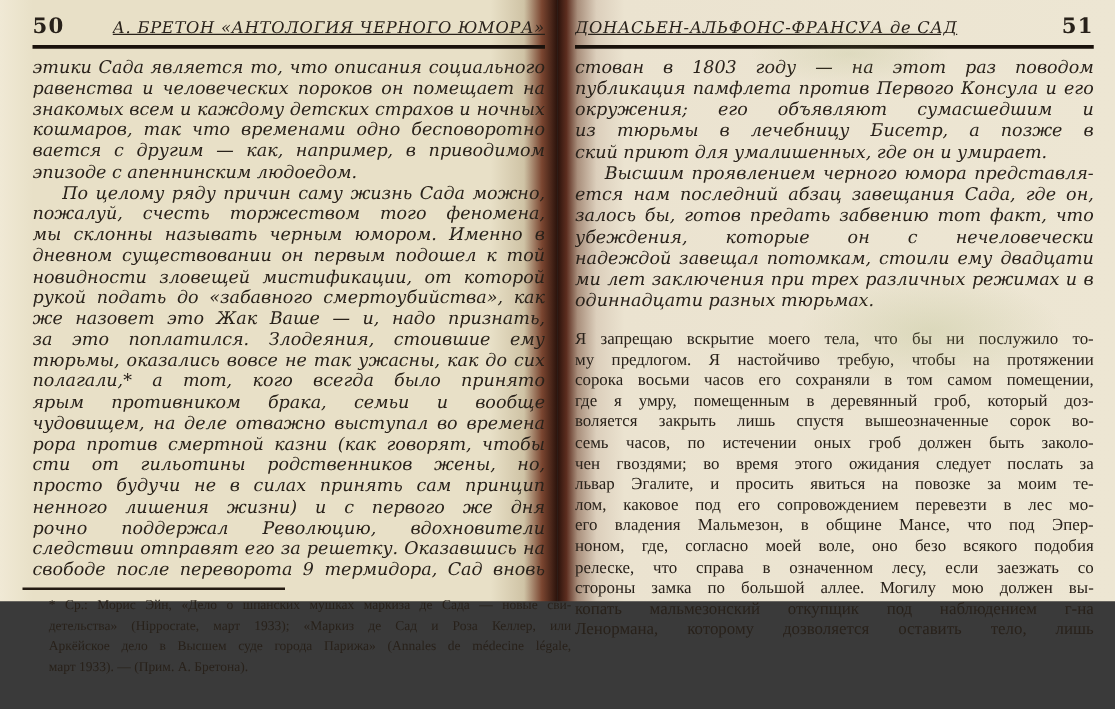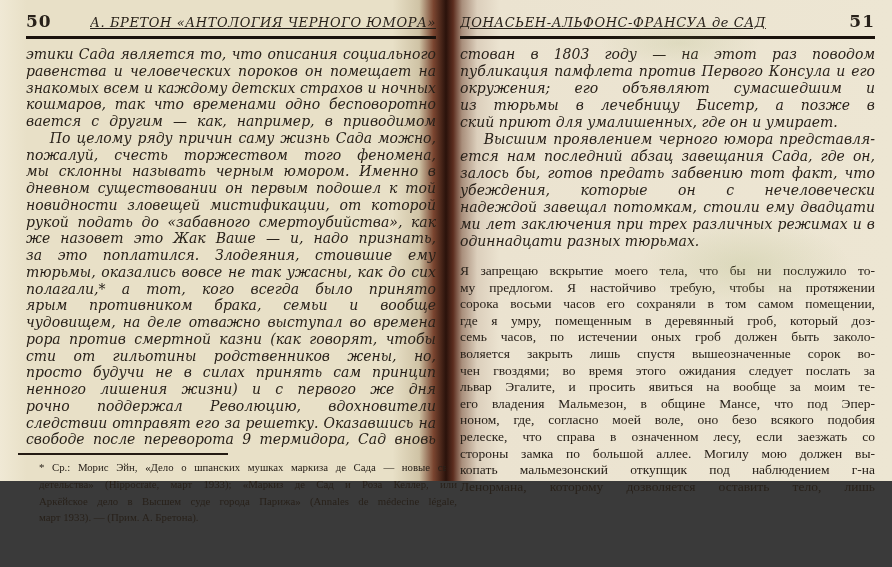--- a/index.html
+++ b/index.html
@@ -75,20 +75,21 @@
       <span class="running-title">А. БРЕТОН «АНТОЛОГИЯ ЧЕРНОГО ЮМОРА»</span>
     </div>
     <div class="header-rule"></div>
 
     <div id="left-body" class="body-block">
         <div class="line">этики Сада является то, что описания социального не-</div>
         <div class="line">равенства и человеческих пороков он помещает на фоне</div>
         <div class="line">знакомых всем и каждому детских страхов и ночных</div>
         <div class="line">кошмаров, так что временами одно бесповоротно сли-</div>
         <div class="line">вается с другим — как, например, в приводимом здесь</div>
+        <div class="line end">эпизоде с апеннинским людоедом.</div>
         <div class="line indent">По целому ряду причин саму жизнь Сада можно,</div>
         <div class="line">пожалуй, счесть торжеством того феномена, который</div>
         <div class="line">мы склонны называть черным юмором. Именно в повсе-</div>
         <div class="line">дневном существовании он первым подошел к той раз-</div>
         <div class="line">новидности зловещей мистификации, от которой уже</div>
         <div class="line">рукой подать до «забавного смертоубийства», как поз-</div>
         <div class="line">же назовет это Жак Ваше — и, надо признать, сильно</div>
         <div class="line">за это поплатился. Злодеяния, стоившие ему первых лет</div>
         <div class="line">тюрьмы, оказались вовсе не так ужасны, как до сих пор</div>
         <div class="line">полагали,* а тот, кого всегда было принято считать</div>
@@ -132,24 +133,25 @@
         <div class="line">надеждой завещал потомкам, стоили ему двадцати се-</div>
         <div class="line">ми лет заключения при трех различных режимах и в</div>
         <div class="line end">одиннадцати разных тюрьмах.</div>
       </div>
 
     <div id="right-quote">
         <div class="line">Я запрещаю вскрытие моего тела, что бы ни послужило то-</div>
         <div class="line">му предлогом. Я настойчиво требую, чтобы на протяжении</div>
         <div class="line">сорока восьми часов его сохраняли в том самом помещении,</div>
         <div class="line">где я умру, помещенным в деревянный гроб, который доз-</div>
+        <div class="line">воляется закрыть лишь спустя вышеозначенные сорок во-</div>
         <div class="line">семь часов, по истечении оных гроб должен быть заколо-</div>
-        <div class="line">воляется закрыть лишь спустя вышеозначенные сорок во-</div>
         <div class="line">чен гвоздями; во время этого ожидания следует послать за</div>
-        <div class="line">львар Эгалите, и просить явиться на вообще за моим те-</div>
+        <div class="line">львар Эгалите, и просить явиться на повозке за моим те-</div>
+        <div class="line">лом, каковое под его сопровождением перевезти в лес мо-</div>
         <div class="line">его владения Мальмезон, в общине Мансе, что под Эпер-</div>
         <div class="line">ноном, где, согласно моей воле, оно безо всякого подобия</div>
         <div class="line">релеске, что справа в означенном лесу, если заезжать со</div>
         <div class="line">стороны замка по большой аллее. Могилу мою должен вы-</div>
         <div class="line">копать мальмезонский откупщик под наблюдением г-на</div>
         <div class="line">Ленормана, которому дозволяется оставить тело, лишь</div>
       </div>
   </div>
 
   <div id="stain-1" class="stain"></div>

